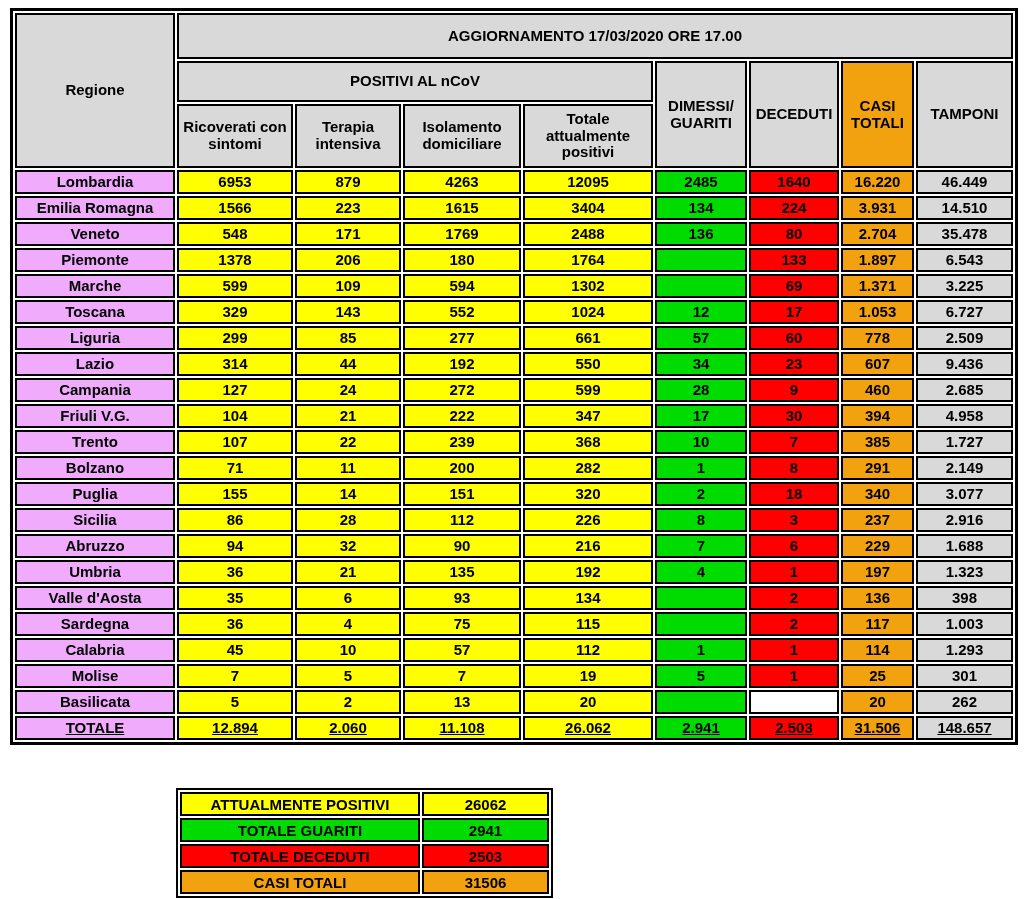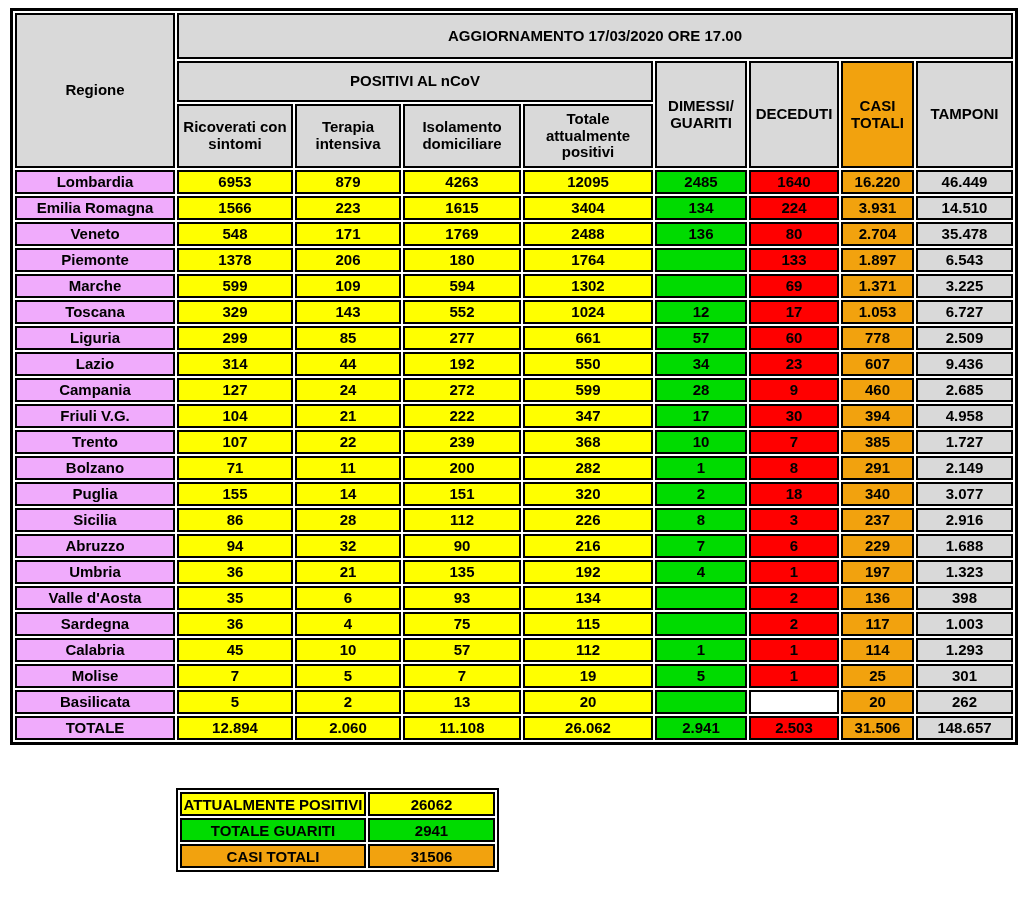--- a/index.html
+++ b/index.html
@@ -31,31 +31,31 @@
   .prewrap{white-space:pre-line;}
   #rows td, #rows th{height:24px;}
   .c-name{background:#f0abfc;}
   .c-yellow{background:var(--yellow);}
   .c-green{background:var(--green);}
   .c-red{background:var(--red);}
   .c-white{background:#ffffff;}
   .c-orange{background:var(--orange);}
   .c-gray{background:var(--gray);}
   td.plain{font-weight:normal;}
-  tr.totale td{border-width:3px; height:26px;}
+  tr.totale td{border-width:3px; height:26px;text-decoration:underline;}
   #legend-table{
     position:absolute; left:176px; top:788px;
     border:2px solid var(--line);
   }
   #legend-table td{
     border:2px solid var(--line);
     height:24px; text-align:center; vertical-align:middle;
     font-weight:bold; font-size:15px;
   }
-  #legend-table td.lab{width:186px;margin-left:44px;}
+  #legend-table td.lab{width:240px;margin-left:44px;}
   #legend-table td.val{width:127px;}
 </style>
 </head>
 <body>
 
 <div class="page">
 
   <table id="main-table">
     <colgroup>
       <col style="width:160px">
@@ -339,19 +339,23 @@
     <tbody id="legend-rows">
         <tr>
           <td class="lab c-yellow">ATTUALMENTE POSITIVI</td>
           <td class="val c-yellow">26062</td>
         </tr>
         <tr>
           <td class="lab c-green">TOTALE GUARITI</td>
           <td class="val c-green">2941</td>
         </tr>
         <tr>
+          <td class="lab c-red">TOTALE DECEDUTI</td>
+          <td class="val c-red">2503</td>
+        </tr>
+        <tr>
           <td class="lab c-orange">CASI TOTALI</td>
           <td class="val c-orange">31506</td>
         </tr>
       </tbody>
   </table>
 
 </div>
 
 </body></html>

